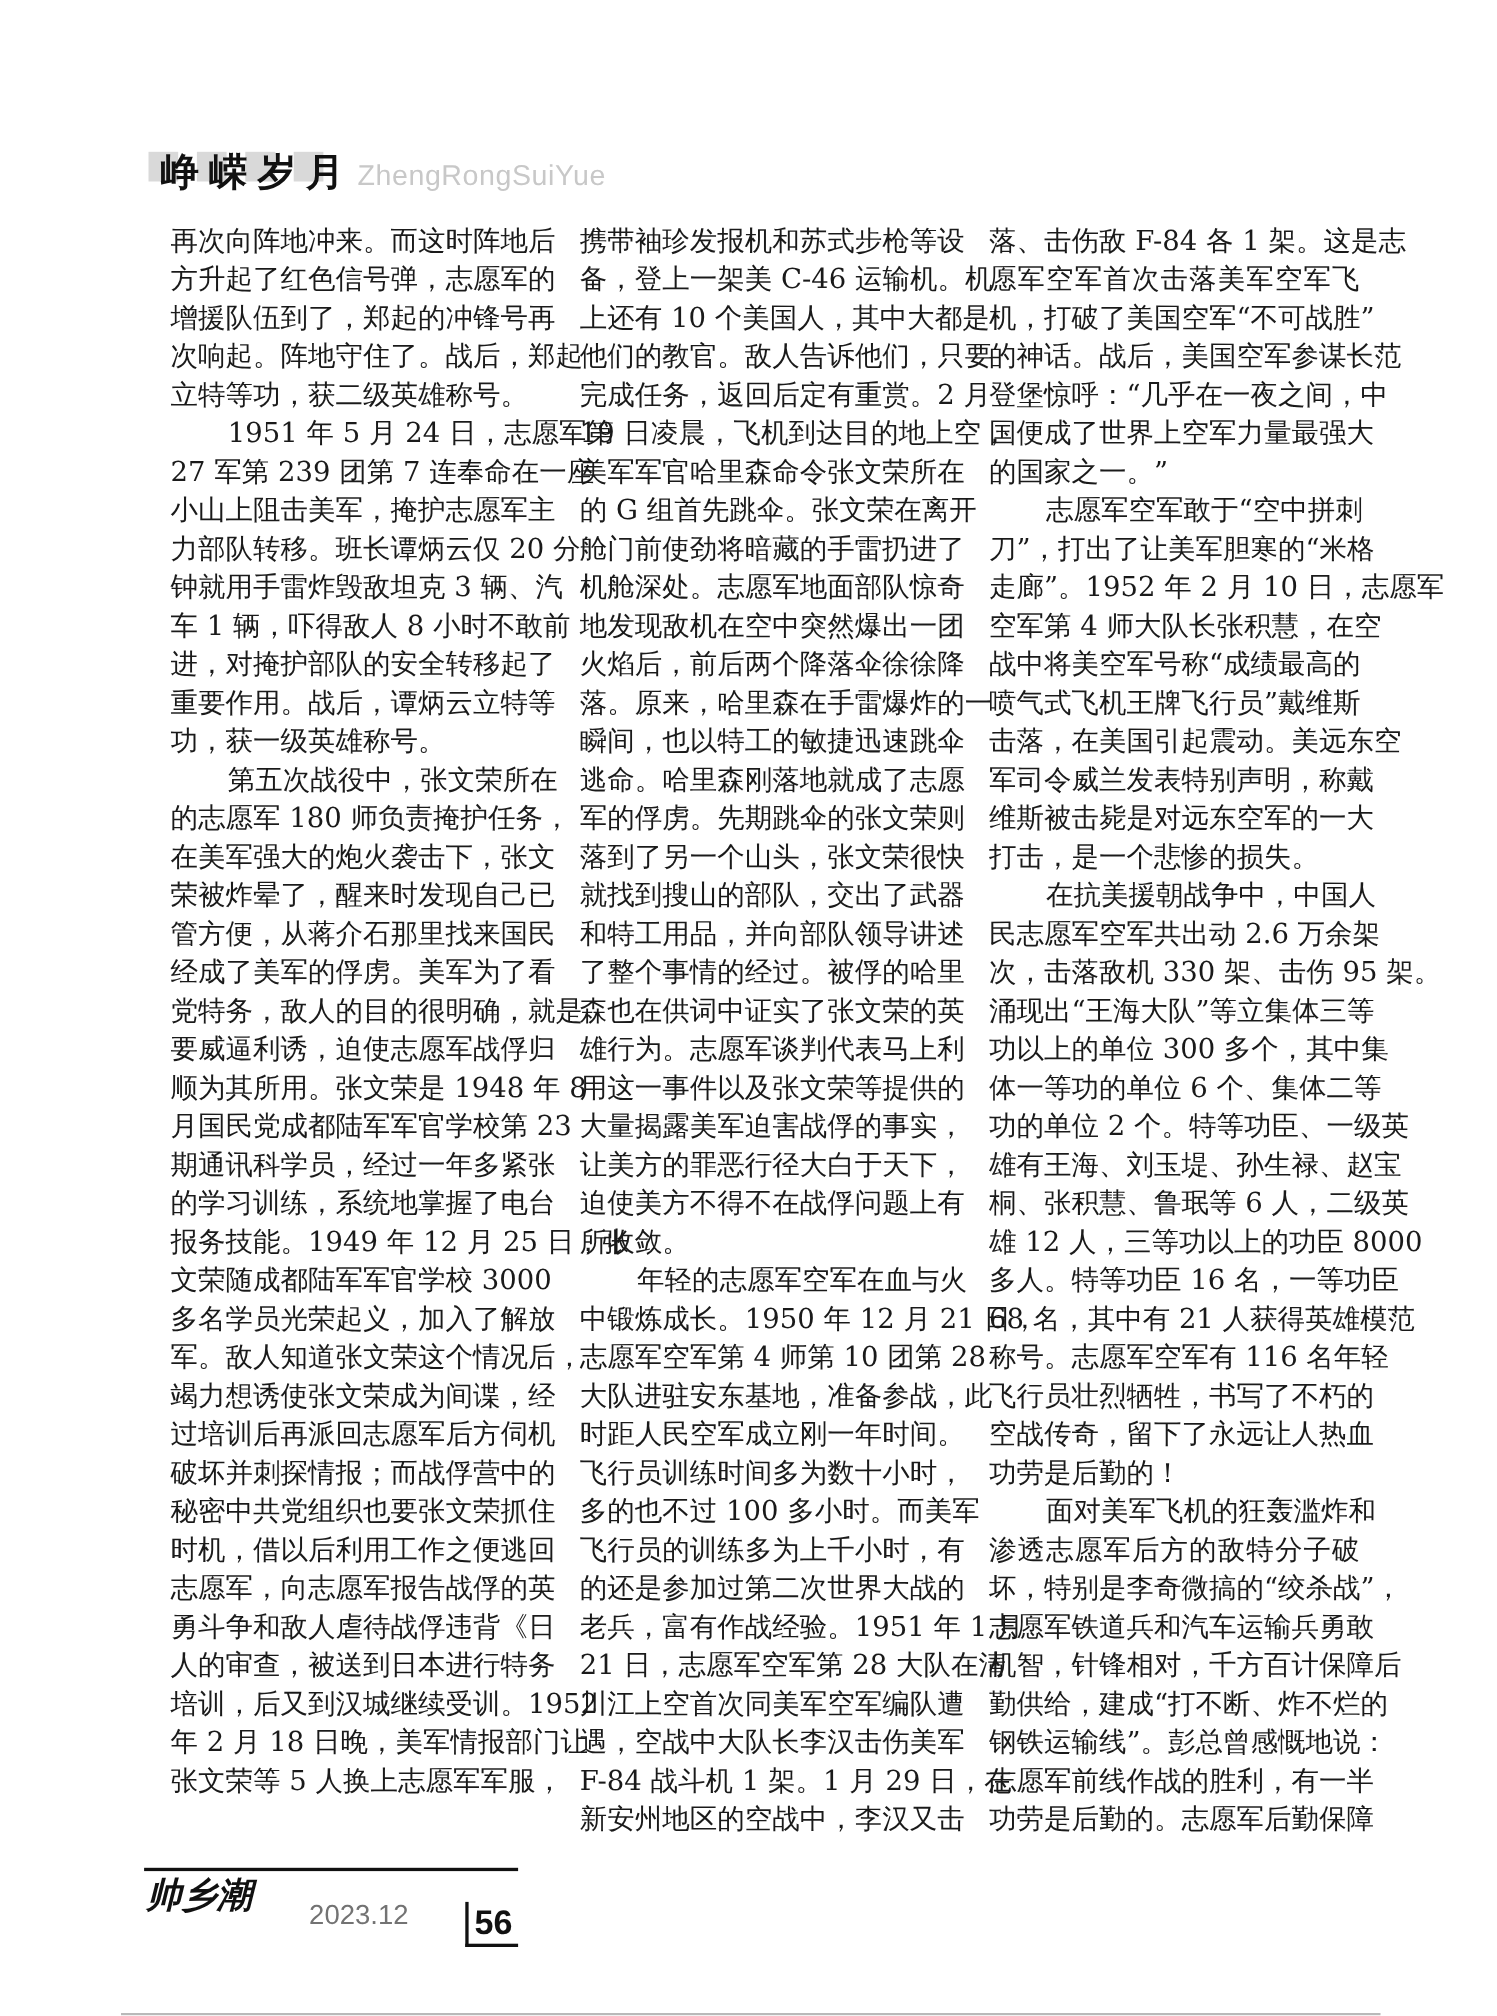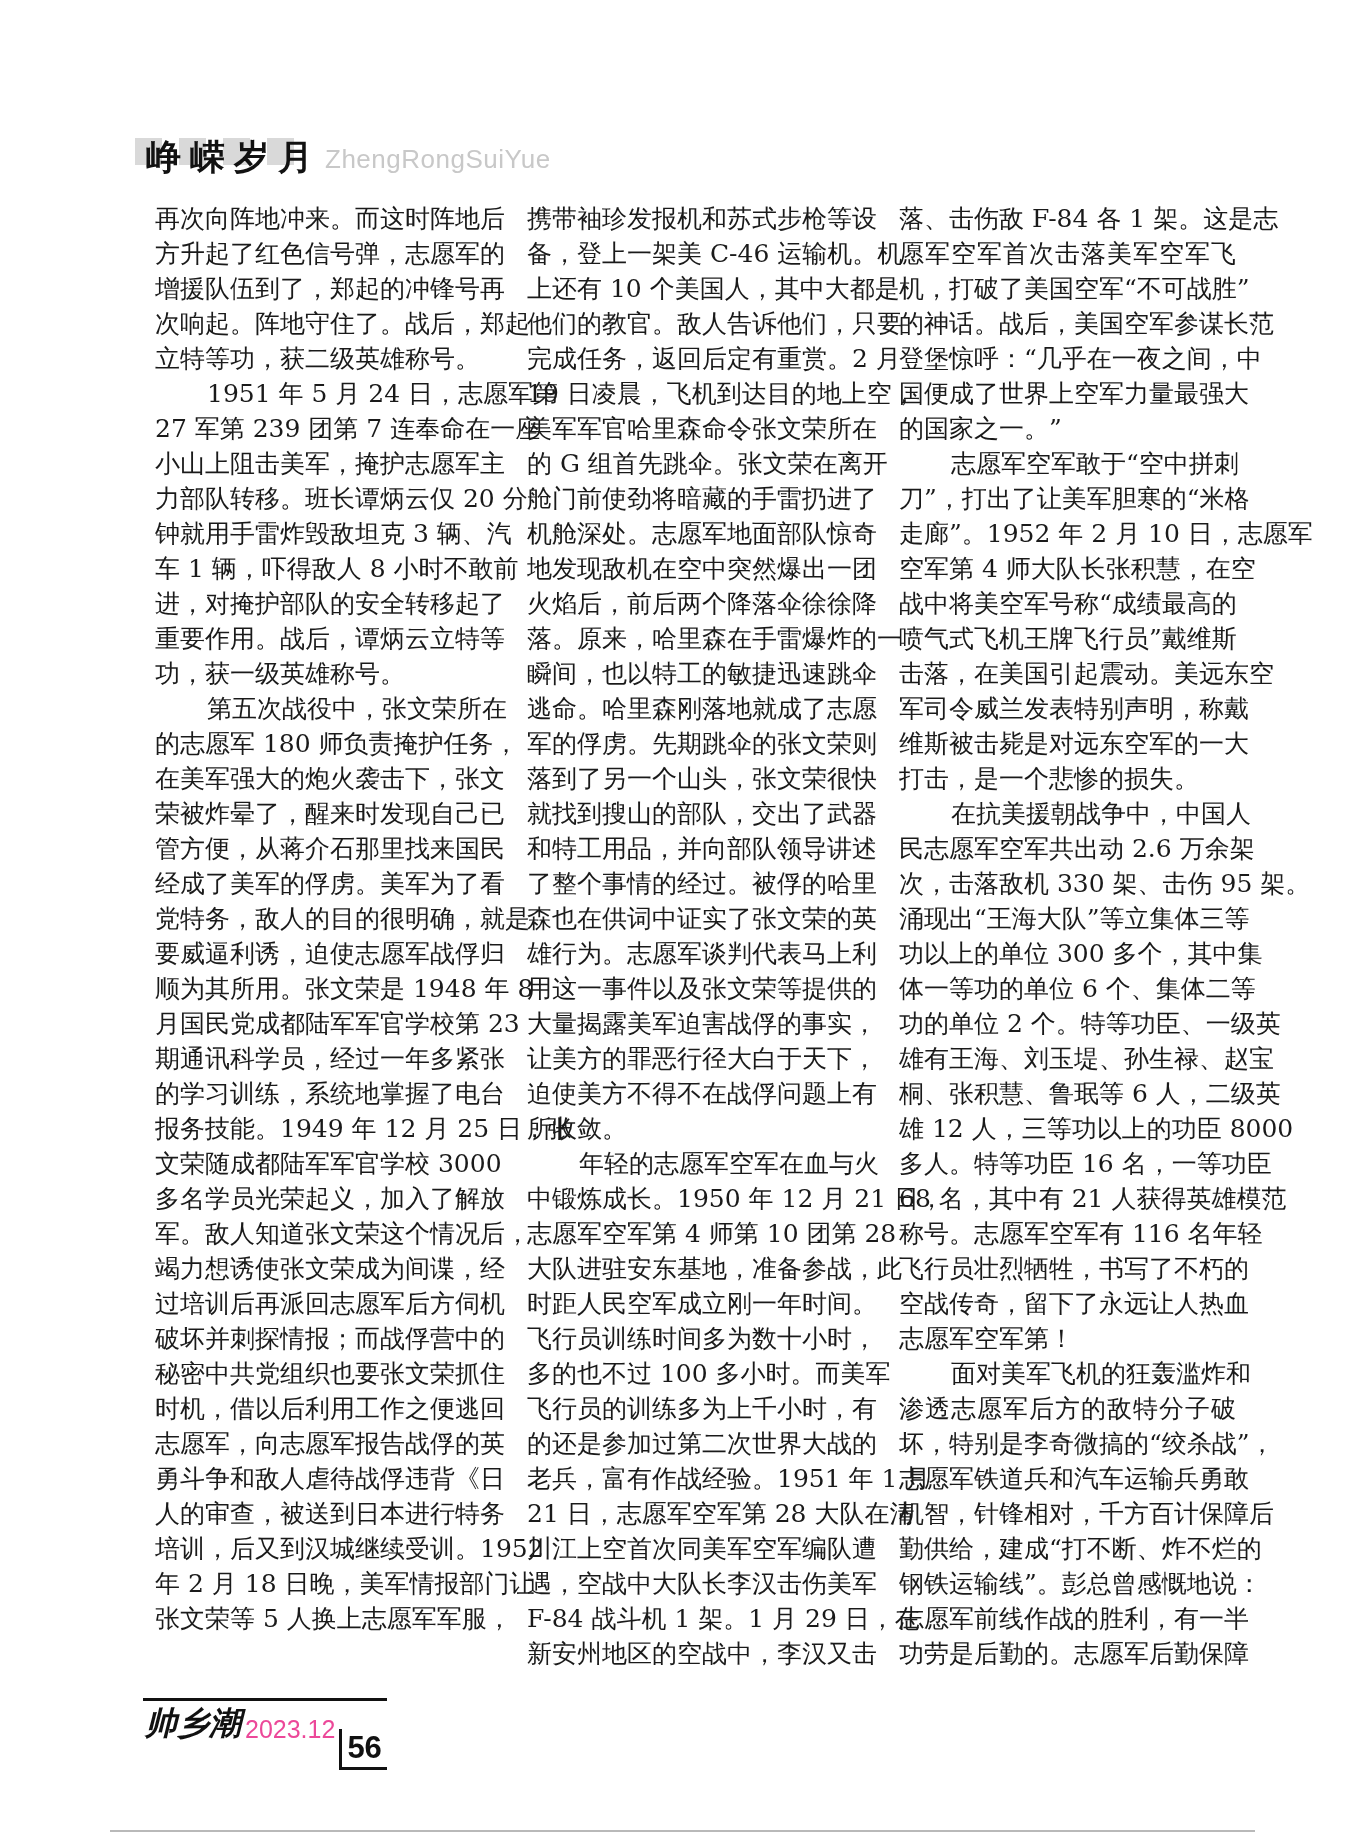--- a/index.html
+++ b/index.html
@@ -38,32 +38,33 @@
   .line {
     font-size:25px; line-height:35px; height:35px;
     text-align:justify; text-align-last:justify;
     white-space:nowrap; letter-spacing:0;
   }
   .line.pend { text-align-last:left; }
   .line.indent { padding-left:52px; }
 
   
   .ftr {
-    position:absolute; left:143px; top:1698px;
+    position:absolute; left:131px; top:1698px;
     display:flex; align-items:stretch;
     border-top:3px solid #111;
+    gap:48px;
   }
   .ftr-journal {
     font-family:"DejaVu Serif","Liberation Serif",serif;
     font-style:italic; font-weight:700; font-size:32px; line-height:40px;
     padding:2px 4px 0 2px; color:#111; white-space:nowrap;
   }
   .ftr-issue {
     font-family:"Liberation Sans","DejaVu Sans",sans-serif;
-    font-size:25px; line-height:40px; color:#ec4899; padding:8px 2px 0 0;
+    font-size:25px; line-height:40px; color:#737373; padding:20px 2px 0 0;
   }
   .ftr-page {
     font-family:"Liberation Sans","DejaVu Sans",sans-serif;
     font-weight:700; font-size:31px; line-height:38px; color:#111;
     border-left:3px solid #111; border-bottom:3px solid #111;
     padding:0 5px 0 5px; margin-left:2px;margin-top:28px;
   }
 
   .page-edge-line {
     position:absolute; left:110px; top:1830px; width:1145px; height:2px;
@@ -200,21 +201,21 @@
         <div class="line">体一等功的单位 6 个、集体二等</div>
         <div class="line">功的单位 2 个。特等功臣、一级英</div>
         <div class="line">雄有王海、刘玉堤、孙生禄、赵宝</div>
         <div class="line">桐、张积慧、鲁珉等 6 人，二级英</div>
         <div class="line">雄 12 人，三等功以上的功臣 8000</div>
         <div class="line">多人。特等功臣 16 名，一等功臣</div>
         <div class="line">68 名，其中有 21 人获得英雄模范</div>
         <div class="line">称号。志愿军空军有 116 名年轻</div>
         <div class="line">飞行员壮烈牺牲，书写了不朽的</div>
         <div class="line">空战传奇，留下了永远让人热血</div>
-        <div class="line pend">志愿军空军第！</div>
+        <div class="line pend">功劳是后勤的！</div>
         <div class="line indent">面对美军飞机的狂轰滥炸和</div>
         <div class="line">渗透志愿军后方的敌特分子破</div>
         <div class="line">坏，特别是李奇微搞的“绞杀战”，</div>
         <div class="line">志愿军铁道兵和汽车运输兵勇敢</div>
         <div class="line">机智，针锋相对，千方百计保障后</div>
         <div class="line">勤供给，建成“打不断、炸不烂的</div>
         <div class="line">钢铁运输线”。彭总曾感慨地说：</div>
         <div class="line">志愿军前线作战的胜利，有一半</div>
         <div class="line">功劳是后勤的。志愿军后勤保障</div>
       </div>

